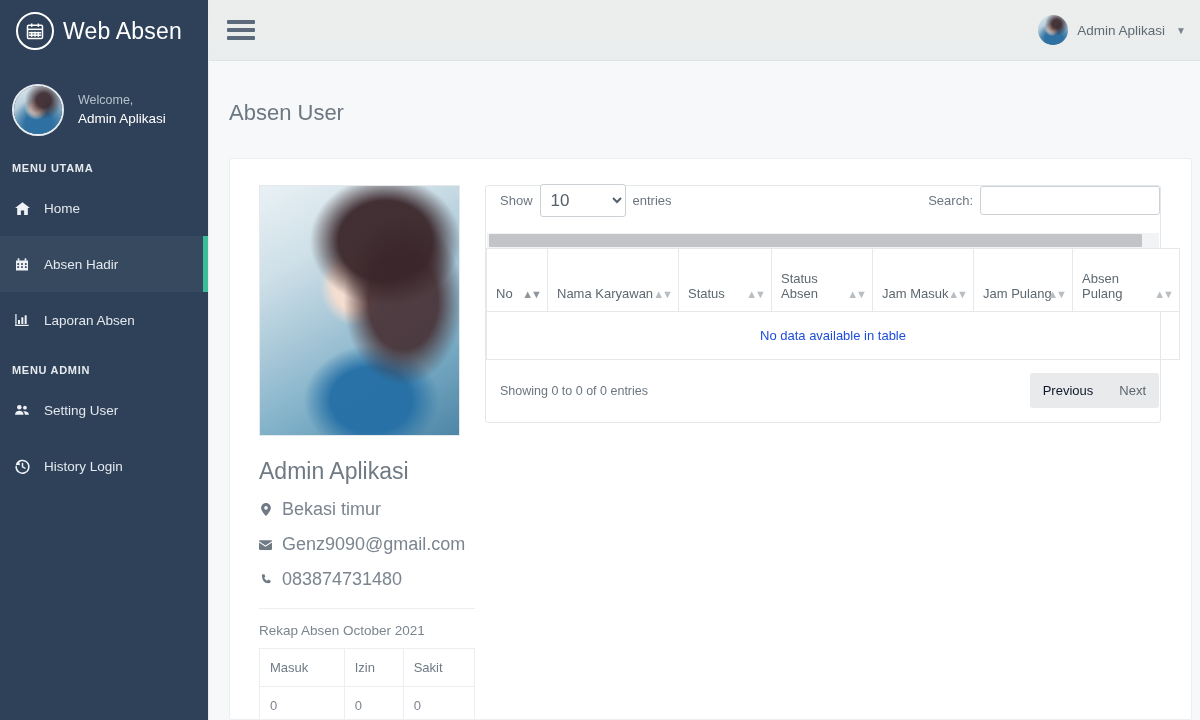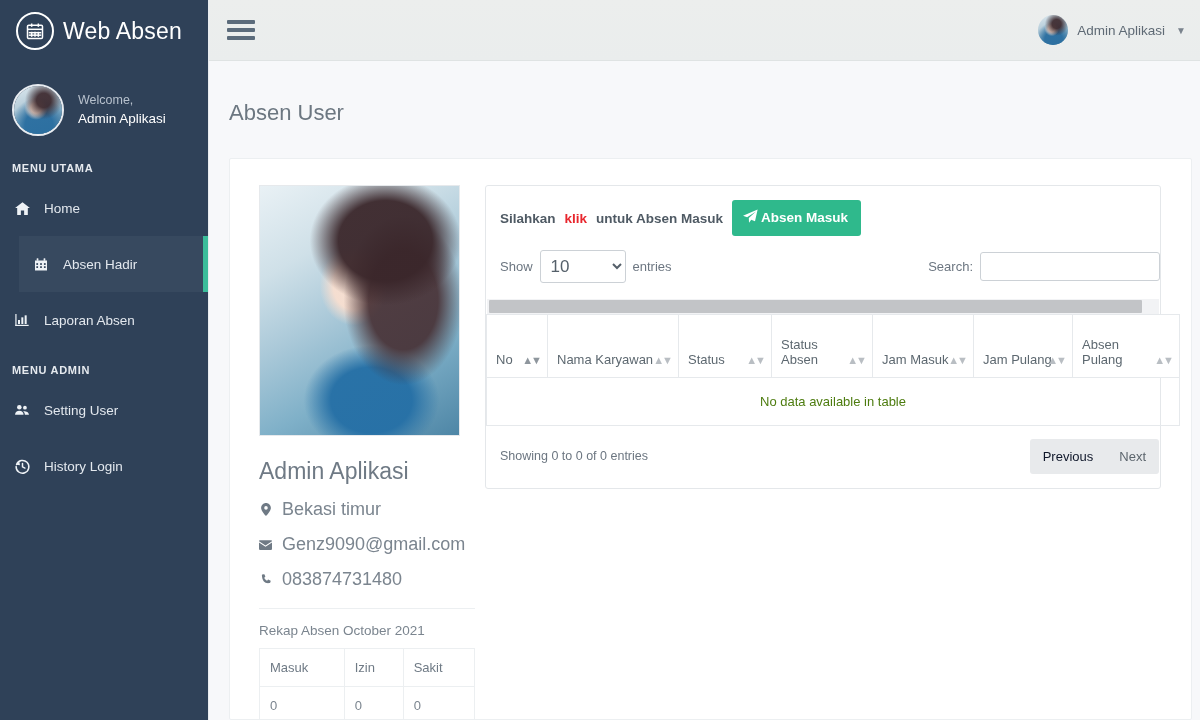--- a/index.html
+++ b/index.html
@@ -100,21 +100,20 @@
   }
   .nav-item .nav-ico {
     width: 20px; text-align: center;
     display: inline-flex; align-items: center; justify-content: center;
     color: #eef2f6;
     flex: 0 0 20px;
   }
   .nav-item.active {
     background: #36496180;
     background: rgba(255,255,255,.045);
-    margin-left: 19px;
   }
   .nav-item.active::after {
     content: "";
     position: absolute;
     right: 0; top: 0; bottom: 0;
     width: 5px;
     background: #3bbd9a;
   }
 
   
@@ -337,21 +336,21 @@
     right: 7px;
     bottom: 11px;
     font-size: 11px;
     color: #b9bec3;
     letter-spacing: -2px;
   }
   table.dt th.sorted .sorticon { color: #8e969d; }
   table.dt td.empty {
     border: 1px solid #e6e9ec;
     text-align: center;
-    color: #4d7c0f;
+    color: #1d4ed8;
     padding: 16px 14px;
     font-size: 13px;
   }
   .dt-bottom {
     display: flex;
     align-items: center;
     justify-content: space-between;
     padding: 13px 1px 14px 14px;
   }
   .dt-info { font-size: 12.5px; color: #6c7681; }
@@ -543,33 +542,20 @@
               <td>0</td>
               <td>0</td>
             </tr>
           </tbody>
         </table>
       </div>
 
       <div class="col-right">
         <div class="panel">
 
-          <div class="panel-head">
-            <span class="plain">Silahkan</span>
-            <span class="klik">klik</span>
-            <span class="plain">untuk Absen Masuk</span>
-            <button class="btn-absen">
-              <span>
-                <svg width="15" height="15" viewBox="0 0 16 16" fill="#ffffff">
-                    <path d="M15.6.4 0 7.1l4.4 1.7 9.4-6.2-7.6 7.1.2 5 2.4-3.2 4 1.6z"></path>
-                  </svg>
-              </span>
-              <span>Absen Masuk</span>
-            </button>
-          </div>
 
           <div class="dt-top">
             <label class="dt-length">
               <span>Show</span>
               <select id="len-select"><option value="10">10</option><option value="25">25</option><option value="50">50</option><option value="100">100</option></select>
               <span>entries</span>
             </label>
             <label class="dt-filter">
               <span>Search:</span>
               <input type="text" id="search-input" placeholder="" style="">

